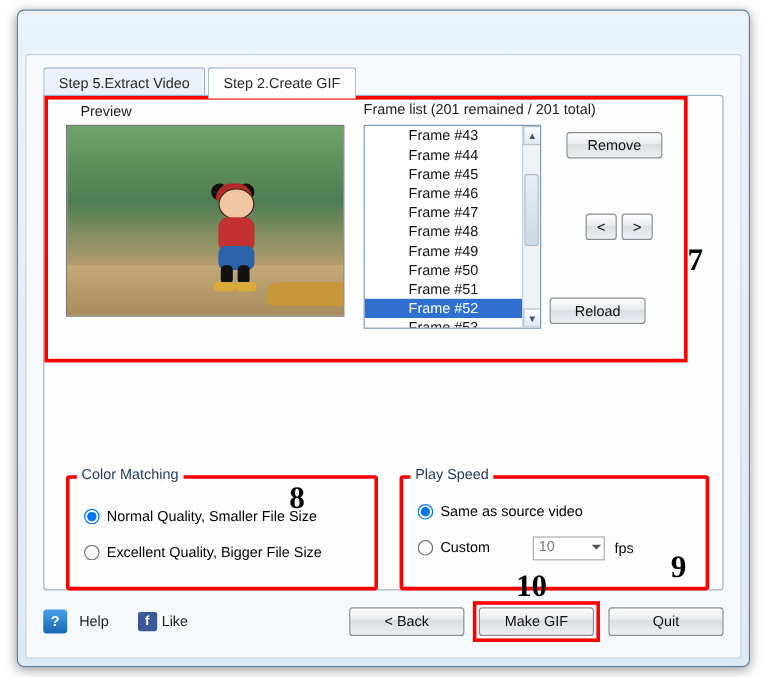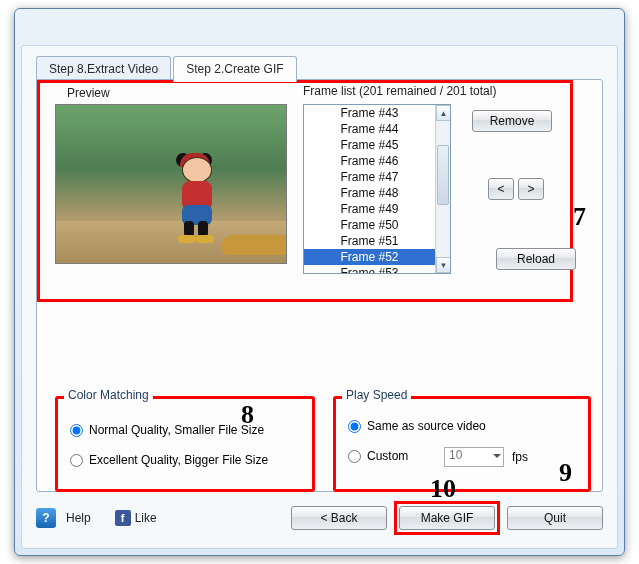--- a/index.html
+++ b/index.html
@@ -38,21 +38,21 @@
   .listbox { position:absolute; left:266px; top:24px; width:148px; height:170px; border:1px solid #7f9db9; background:#fff; overflow:hidden;text-align:center; }
   .list-inner { position:absolute; left:0; top:0; right:15px; bottom:0; overflow:hidden; }
   .list-item { padding:1px 6px; font-size:12px; color:#111; cursor:pointer; white-space:nowrap; }
   .list-item.selected { background:#2f6fd0; color:#fff; }
   .list-sb { position:absolute; right:0; top:0; width:15px; bottom:0; background:#eef2f7; border-left:1px solid #c5d2e0; }
   .list-sb .btn { position:absolute; left:0; width:15px; height:16px; background:linear-gradient(#fdfdfd,#dfe7f0); border:1px solid #b3c4d6; display:flex; align-items:center; justify-content:center; font-size:8px; color:#3a5575; }
   .list-sb .btn.up { top:0; } .list-sb .btn.down { bottom:0; }
   .list-sb .thumb { position:absolute; left:1px; right:1px; top:40px; height:60px; background:linear-gradient(#e9eef5,#cdd9e6); border:1px solid #a9bcd0; border-radius:2px; }
   .btn7 { position:absolute; border:1px solid #8a8f95; border-radius:3px; background:linear-gradient(#fefefe,#e7e9ec 45%,#d9dde1 46%,#edf0f3); padding:3px 0; text-align:center; color:#111; cursor:pointer; }
   .remove-btn { left:435px; top:30px; width:80px; }
-  .reload-btn { left:459px; top:168px; width:80px; }
+  .reload-btn { left:421px; top:168px; width:80px; }
   .nav-left { left:451px; top:98px; width:26px; }
   .nav-right { left:481px; top:98px; width:26px; }
   .grp-color { left:18px; top:316px; width:260px; height:96px; }
   .grp-speed { left:296px; top:316px; width:258px; height:96px; }
   .radio-row { display:flex; align-items:center; gap:6px; position:absolute; left:14px; }
   .radio-row input { margin:0; }
   .fps-inp { width:60px; height:20px; border:1px solid #abadb3; background:#fff; padding:0 18px 0 4px; color:#777; position:relative; }
   .fps-wrap { position:absolute; left:110px; top:50px; display:flex; align-items:center; gap:8px; }
   .fps-dd { position:relative; }
   .fps-dd::after { content:""; position:absolute; right:3px; top:7px; border:4px solid transparent; border-top-color:#555; }
@@ -70,21 +70,21 @@
   .grp-frames-legend { position:absolute; left:20px; top:64px; color:#1f3a5f; }
   svg { display:block; }
 </style>
 </head>
 <body>
 
 <div class="window">
 
   <div class="client">
     <div class="tabrow">
-      <div class="tab">Step 8.Extract Video</div>
+      <div class="tab">Step 5.Extract Video</div>
       <div class="tab active">Step 2.Create GIF</div>
     </div>
 
     <div class="tabbody">
       <div class="grp-frames-legend">Remove frames you don't need</div>
 
       <div class="grp-frames redbox">
         <span class="preview-lbl">Preview</span>
         <div class="preview-img">
           <div class="mickey">

